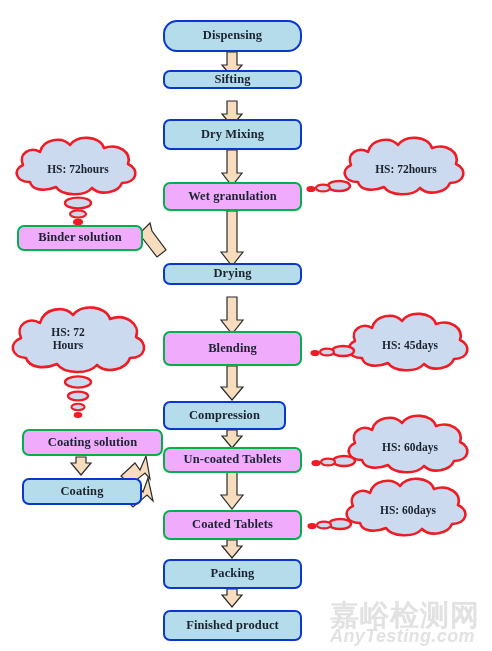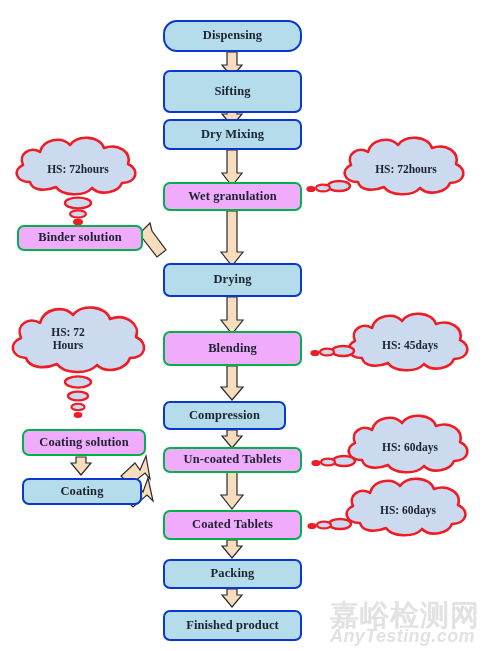--- a/index.html
+++ b/index.html
@@ -164,33 +164,33 @@
       <ellipse cx="340" cy="524" rx="11" ry="5" fill="#ccdaef" stroke="#ee1c25" stroke-width="2.4"></ellipse>
       <ellipse cx="324" cy="525" rx="7" ry="3.4" fill="#ccdaef" stroke="#ee1c25" stroke-width="2.2"></ellipse>
       <ellipse cx="312" cy="526" rx="3.8" ry="2.3" fill="#ee1c25" stroke="#ee1c25" stroke-width="1.6"></ellipse>
     </g>
   </svg>
 
   <div class="node blue" style="left:163px;top:20px;width:139px;height:32px;border-radius:14px;">
     <span>Dispensing</span>
   </div>
 
-  <div class="node blue" style="left:163px;top:70px;width:139px;height:43px;font-family:Liberation Serif, serif;">
+  <div class="node blue" style="left:163px;top:70px;width:139px;height:19px;font-family:Liberation Serif, serif;">
     <span>Sifting</span>
   </div>
 
   <div class="node blue" style="left:163px;top:119px;width:139px;height:31px;">
     <span>Dry Mixing</span>
   </div>
 
   <div class="node green" style="left:163px;top:182px;width:139px;height:29px;">
     <span>Wet granulation</span>
   </div>
 
-  <div class="node blue" style="left:163px;top:263px;width:139px;height:34px;">
+  <div class="node blue" style="left:163px;top:263px;width:139px;height:22px;">
     <span>Drying</span>
   </div>
 
   <div class="node green" style="left:163px;top:331px;width:139px;height:35px;">
     <span>Blending</span>
   </div>
 
   <div class="node blue" style="left:163px;top:401px;width:123px;height:29px;">
     <span>Compression</span>
   </div>
@@ -208,21 +208,21 @@
   </div>
 
   <div class="node blue" style="left:163px;top:610px;width:139px;height:31px;">
     <span>Finished product</span>
   </div>
 
   <div class="node green" style="left:17px;top:225px;width:126px;height:26px;">
     <span>Binder solution</span>
   </div>
 
-  <div class="node green" style="left:22px;top:429px;width:124px;height:27px;align-items:center;">
+  <div class="node green" style="left:22px;top:429px;width:141px;height:27px;align-items:center;">
     <span>Coating solution</span>
   </div>
 
   <div class="node blue" style="left:22px;top:478px;width:120px;height:27px;">
     <span>Coating</span>
   </div>
 
   <div class="cloudlabel" style="left:26px;top:157px;width:104px;height:26px;">
     <span>HS: 72hours</span>
   </div>

